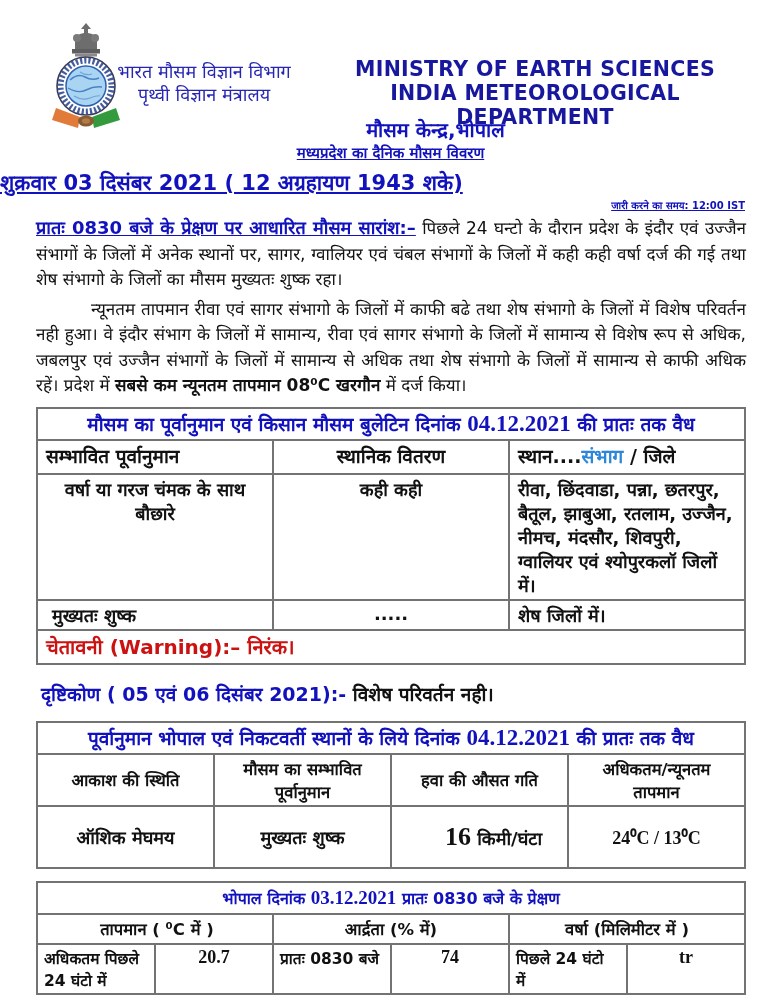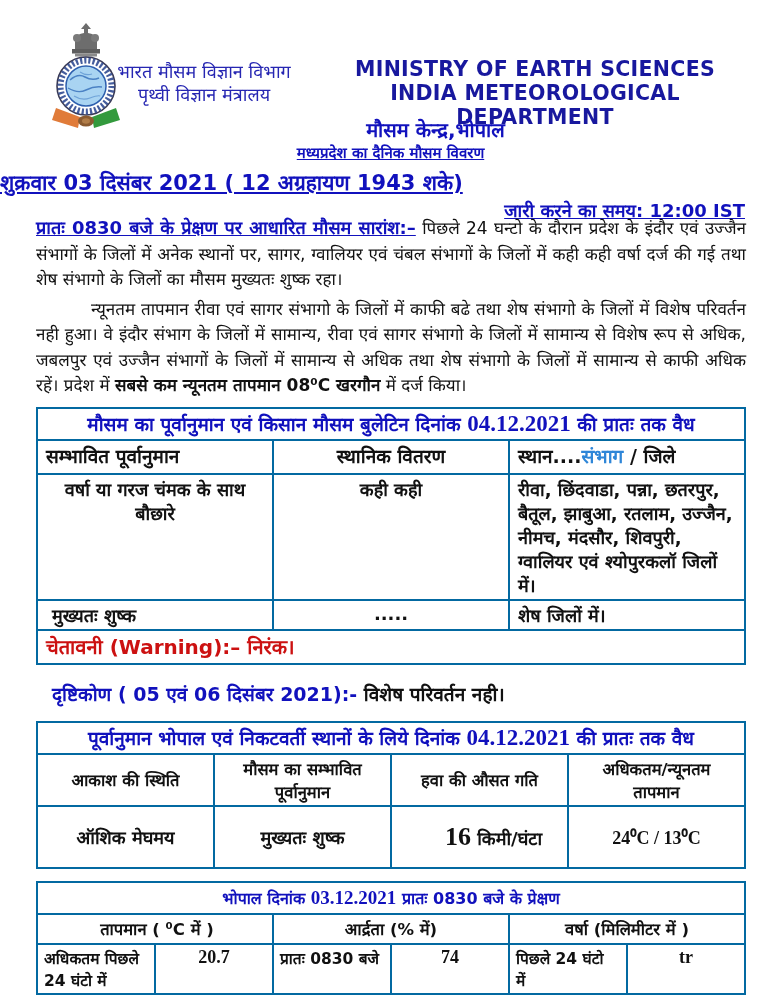--- a/index.html
+++ b/index.html
@@ -12,48 +12,48 @@
              color:#2626b2; font-size:18px; line-height:23px; font-weight:500; }
   .dept-en { position:absolute; left:312px; top:57px; width:446px; text-align:center;
              color:#18189e; font-weight:700; font-size:20.5px; line-height:24px; letter-spacing:.3px; }
   .centre-line  { position:absolute; top:116px; left:0; width:100%; text-align:center;
                   color:#1111bd; font-weight:700; font-size:20px;padding-left:45px; }
   .title-line   { position:absolute; top:142px; left:0; width:100%; text-align:center;
                   color:#1111bd; font-weight:700; font-size:15px; text-decoration:underline; }
   .date-line    { position:absolute; top:168px; left:0; width:100%; text-align:left;
                   color:#1111bd; font-weight:700; font-size:21px; text-decoration:underline; }
   .issue-time   { position:absolute; top:198px; right:36px; color:#1111bd; font-weight:700;
-                  font-size:18px; text-decoration:underline; }
+                  font-size:10px; text-decoration:underline; }
 
   
   .content { position:absolute; top:215px; left:36px; width:710px; }
   p.para { margin:0 0 3px 0; font-size:17px; line-height:25.5px; text-align:justify; color:#111; }
   p.indent { text-indent:55px; margin-top:4px; }
   .h-blue { color:#1111bd; font-weight:700; font-size:18px; }
   .u { text-decoration:underline; }
   .num { font-family:"Liberation Serif", serif; font-weight:700; }
 
   table { width:100%; border-collapse:collapse; table-layout:fixed; }
-  td { border:2px solid #0369a1; padding:2px 8px; font-weight:700; font-size:18px;
+  td { border:2px solid #737373; padding:2px 8px; font-weight:700; font-size:18px;
        vertical-align:top; overflow:hidden; }
   .cap { text-align:center; color:#1111bd; font-size:19px; vertical-align:middle; }
   .cap .num { font-size:23px; }
 
   
   .t1 { margin-top:8px; }
   .t1 .c1 { width:25%; } .t1 .c2 { width:19%; } .t1 .c3 { width:56%; }
   .t1 .head td { font-size:19px; height:28px; }
   .t1 .r1 td { height:94px; }
   .t1 .r2 td { height:24px; }
   .t1 .warn td { color:#cc1111; font-size:20px; height:28px; vertical-align:middle; }
   .ctr { text-align:center; }
   .sambhag { color:#2e86d8; }
 
   
-  .outlook { margin:16px 0 14px 16px; font-size:19px; }
+  .outlook { margin:16px 0 14px 5px; font-size:19px; }
   .outlook .h-blue { font-size:19px; }
 
   
   .t2 .c1 { width:21%; } .t2 .c2 { width:33.5%; } .t2 .c3 { width:19.5%; } .t2 .c4 { width:26%; }
   .t2 td { text-align:center; }
   .t2 .head td { font-size:16.5px; height:24px; vertical-align:middle; }
   .t2 .vals td { height:56px; vertical-align:middle; font-size:18px; }
   .t2 .temp { font-family:"Liberation Serif", serif; font-size:21px; }
 
   

